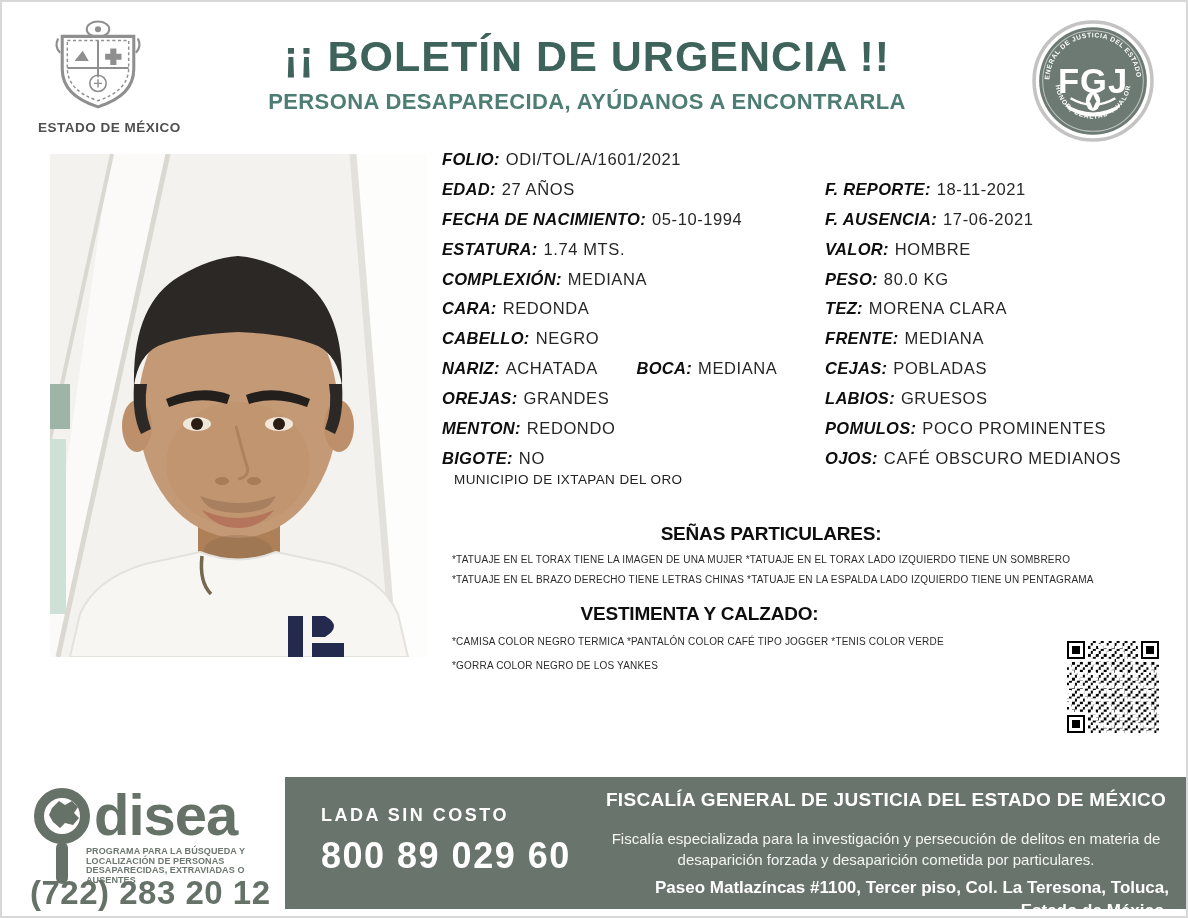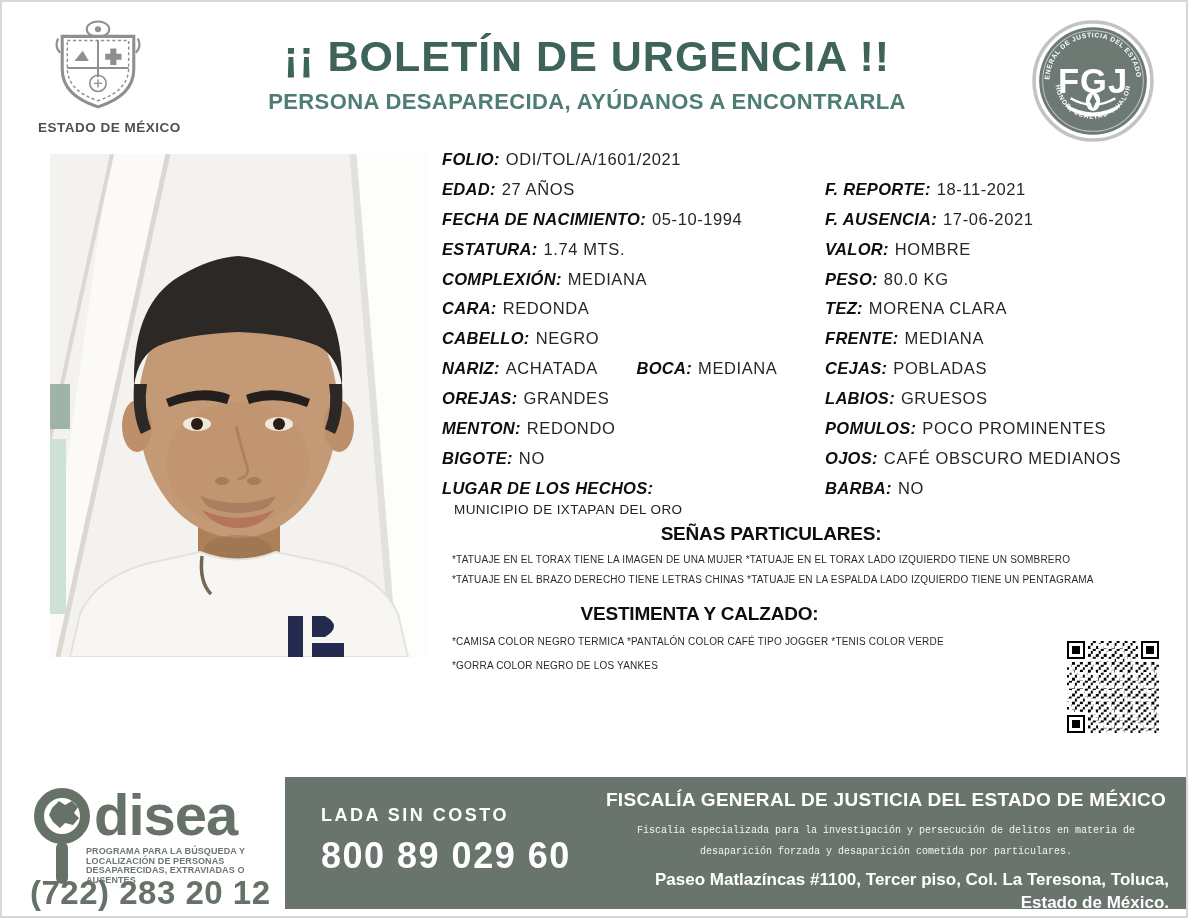--- a/index.html
+++ b/index.html
@@ -37,21 +37,21 @@
   .sec-senas .sec-body{width:648px;}
   .sec-vest .sec-body{width:505px; line-height:24px;}
   .qr{position:absolute; left:1062px; top:636px; width:98px; height:98px;}
   
   .band{position:absolute; left:283px; top:775px; width:901px; height:132px; background:var(--footer_band);}
   .lada{position:absolute; left:36px; top:28px; color:#fff; white-space:nowrap;}
   .lada-label{font-size:18px; font-weight:800; letter-spacing:2.5px;}
   .lada-number{font-size:36px; font-weight:800; letter-spacing:1.5px; margin-top:9px;}
   .fiscalia{position:absolute; left:318px; top:12px; width:566px; color:#fff; text-align:center;}
   .fisc-title{font-size:19px; font-weight:800; letter-spacing:.3px; white-space:nowrap;}
-  .fisc-desc{font-size:10px; line-height:21px; margin-top:9px; color:#f4f4f2;font-family:Liberation Mono, monospace;}
+  .fisc-desc{font-size:15px; line-height:21px; margin-top:17px; color:#f4f4f2;}
   .fisc-addr{font-size:17px; font-weight:800; line-height:22.5px; margin-top:7px; text-align:right;}
   .odisea-mag{position:absolute; left:30px; top:786px;}
   .odisea-word{position:absolute; left:92px; top:784px; font-size:58px; font-weight:800;
                color:var(--odisea_sage); letter-spacing:-1px; line-height:58px;}
   .odisea-tagline{position:absolute; left:84px; top:845px; width:205px; font-size:9px; line-height:9.6px;
                   font-weight:600; color:#6c776f; letter-spacing:.1px;}
   .odisea-phone{position:absolute; left:28px; top:872px; font-size:33px; font-weight:800;
                 color:var(--odisea_sage); letter-spacing:.5px; white-space:nowrap;}
 </style>
 </head>
@@ -187,24 +187,20 @@
       <span class="rcell"><span class="lbl">LABIOS:</span><span class="val">GRUESOS</span></span>
     </div>
     <div class="irow">
       <span class="pair"><span class="lbl">MENTON:</span><span class="val">REDONDO</span></span>
       <span class="rcell"><span class="lbl">POMULOS:</span><span class="val">POCO PROMINENTES</span></span>
     </div>
     <div class="irow">
       <span class="pair"><span class="lbl">BIGOTE:</span><span class="val">NO</span></span>
       <span class="rcell"><span class="lbl">OJOS:</span><span class="val">CAFÉ OBSCURO MEDIANOS</span></span>
     </div>
-    <div class="irow">
-      <span class="pair"><span class="lbl">LUGAR DE LOS HECHOS:</span></span>
-      <span class="rcell"><span class="lbl">BARBA:</span><span class="val">NO</span></span>
-    </div>
     <div class="subrow">MUNICIPIO DE IXTAPAN DEL ORO</div>
   </div>
 
   <div class="section sec-senas">
     <div class="sec-head">SEÑAS PARTICULARES:</div>
     <div class="sec-body">*TATUAJE EN EL TORAX TIENE LA IMAGEN DE UNA MUJER *TATUAJE EN EL TORAX LADO IZQUIERDO TIENE UN SOMBRERO *TATUAJE EN EL BRAZO DERECHO TIENE LETRAS CHINAS *TATUAJE EN LA ESPALDA LADO IZQUIERDO TIENE UN PENTAGRAMA</div>
   </div>
 
   <div class="section sec-vest">
     <div class="sec-head">VESTIMENTA Y CALZADO:</div>

